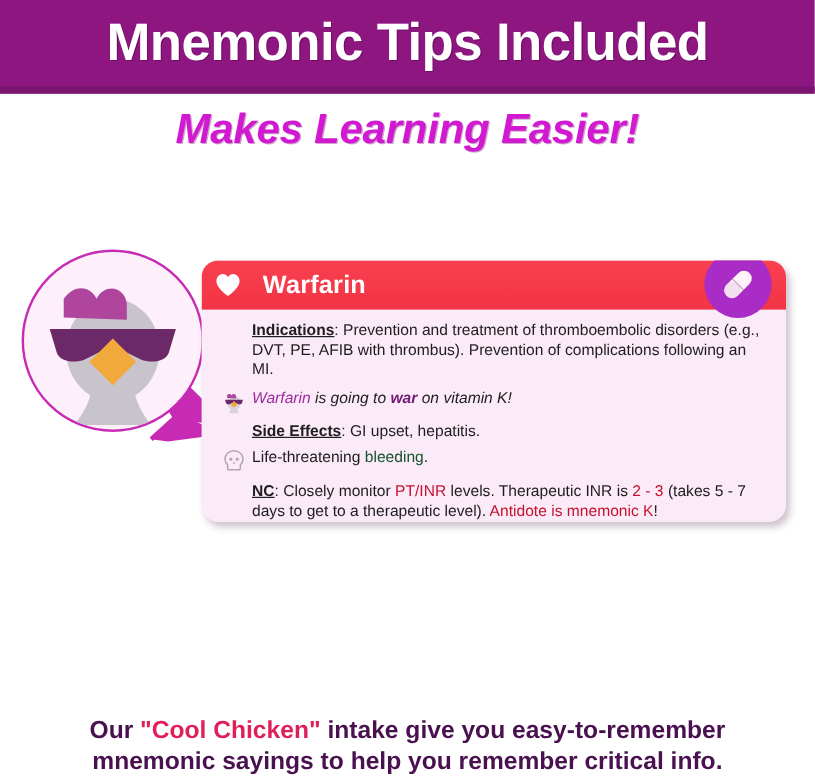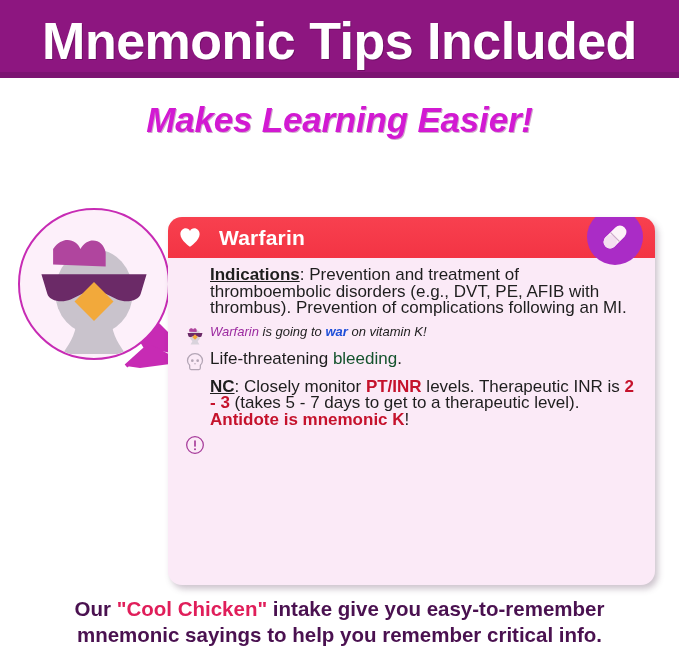--- a/index.html
+++ b/index.html
@@ -30,31 +30,31 @@
     width: 679px;
     height: 6px;
     background: #7c1472;
   }
   .banner-title {
     position: absolute;
     left: 0; top: 11px;
     width: 679px;
     text-align: center;
     color: #ffffff;
-    font-size: 52px;
+    font-size: 44px;
     font-weight: bold;
     letter-spacing: -0.5px;
     font-family: "Liberation Sans", sans-serif;
     text-shadow: 1px 1px 0 rgba(60,0,55,0.35);
   }
 
   
   .subtitle {
     position: absolute;
-    left: 0; top: 100px;
+    left: 0; top: 88px;
     width: 679px;
     text-align: center;
     color: #d219d2;
     font-size: 35px;
     font-weight: bold;
     font-style: italic;
     letter-spacing: -0.2px;
     text-shadow: 1px 1px 0 rgba(120,0,110,0.35);
   }
 
@@ -78,21 +78,21 @@
     position: absolute;
     left: 120px; top: 300px;
     width: 90px; height: 70px;
     pointer-events: none;
   }
 
   
   .card {
     position: absolute;
     left: 168px; top: 217px;
-    width: 487px; height: 368px;
+    width: 487px; height: 218px;
     border-radius: 14px;
     background: #fbeaf7;
     box-shadow: 3px 4px 6px rgba(90,60,90,0.30);
     overflow: hidden;
   }
   .card-header {
     position: relative;
     height: 41px;
     background: #f6394a;
     background: linear-gradient(180deg, #f8404f 0%, #f33444 100%);
@@ -141,33 +141,33 @@
     display: flex;
     align-items: flex-start;
     justify-content: center;
   }
   .row-indent {
     flex: 0 0 28px;
   }
   .row-text {
     flex: 1 1 auto;
     color: #1e1e1e;
-    font-size: 17px;
+    font-size: 13px;
     line-height: 16.5px;
   }
   .lbl { font-weight: bold; text-decoration: underline; }
-  .red { color: #c5122c; font-weight: bold; }
+  .red { color: #c5122c; font-weight: normal; }
   .redn { color: #14532d; }
   .mnemonic {
     font-style: italic;
     font-size: 13px;
     line-height: 17px;
   }
   .mnemonic .purple { color: #9c2aa0; font-style: italic; }
-  .mnemonic .warred { color: #1d4ed8; font-weight: bold; font-style: italic; }
+  .mnemonic .warred { color: #701a75; font-weight: bold; font-style: italic; }
 
   
   .footer {
     position: absolute;
     left: 0; top: 596px;
     width: 679px;
     text-align: center;
     color: #4a1150;
     font-size: 20.5px;
     font-weight: bold;
@@ -240,20 +240,24 @@
           <ellipse cx="76" cy="84" rx="40" ry="44" fill="#d9d3dc"></ellipse>
           <path d="M58,112 C58,130 48,140 44,148 L108,148 C104,140 94,130 94,112 Z" fill="#d9d3dc"></path>
           <path d="M34,40 C44,26 58,30 62,40 C70,26 86,30 88,44 L88,58 L34,56 Z" fill="#b0459e"></path>
           <path d="M22,66 L130,66 L124,86 C122,93 110,96 100,92 L88,86 L64,86 L52,92 C42,96 30,93 28,86 Z" fill="#6b2a67"></path>
           <polygon points="76,74 96,94 76,114 56,94" fill="#f2a93b"></polygon>
         </svg>
       </div>
       <div class="row-text mnemonic"><span class="purple">Warfarin</span><span> is going to </span><span class="warred">war</span><span> on vitamin K!</span></div>
     </div>
 
+    <div class="row">
+      <div class="row-indent"></div>
+      <div class="row-text"><span class="lbl">Side Effects</span><span>: GI upset, hepatitis.</span></div>
+    </div>
 
     <div class="row">
       <div class="row-icon">
         <svg width="20" height="20" viewBox="0 0 24 24">
           <path d="M12,2 C6.8,2 3,5.7 3,10.3 C3,13 4.2,14.8 5.6,15.9 L5.6,19.2 C5.6,20.2 6.3,21 7.3,21 L16.7,21 C17.7,21 18.4,20.2 18.4,19.2 L18.4,15.9 C19.8,14.8 21,13 21,10.3 C21,5.7 17.2,2 12,2 Z" fill="none" stroke="#b3a5b5" stroke-width="1.5"></path>
           <circle cx="8.8" cy="10.4" r="1.6" fill="#b3a5b5"></circle>
           <circle cx="15.2" cy="10.4" r="1.6" fill="#b3a5b5"></circle>
           <circle cx="12" cy="14.2" r="0.9" fill="#b3a5b5"></circle>
         </svg>
       </div>

